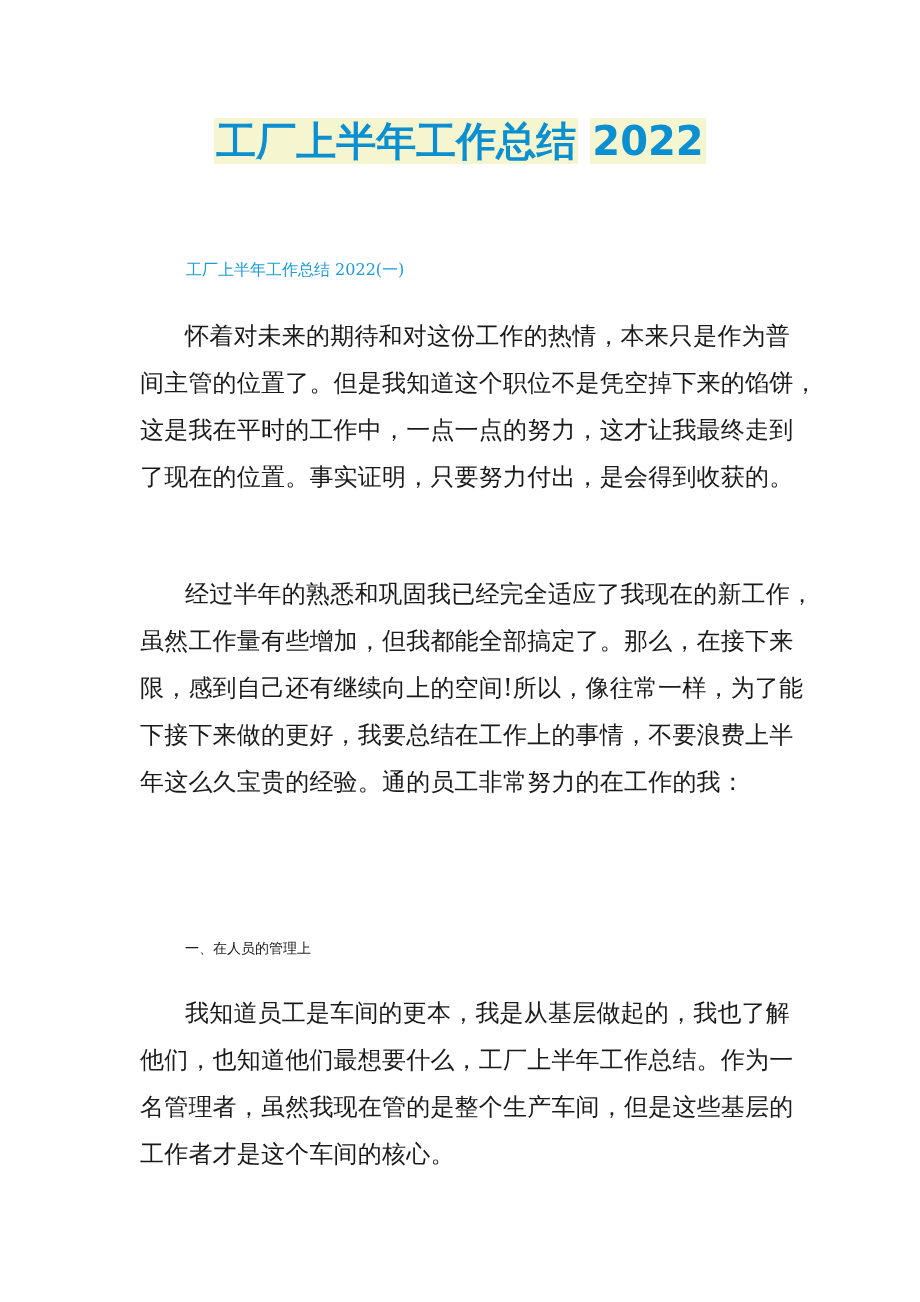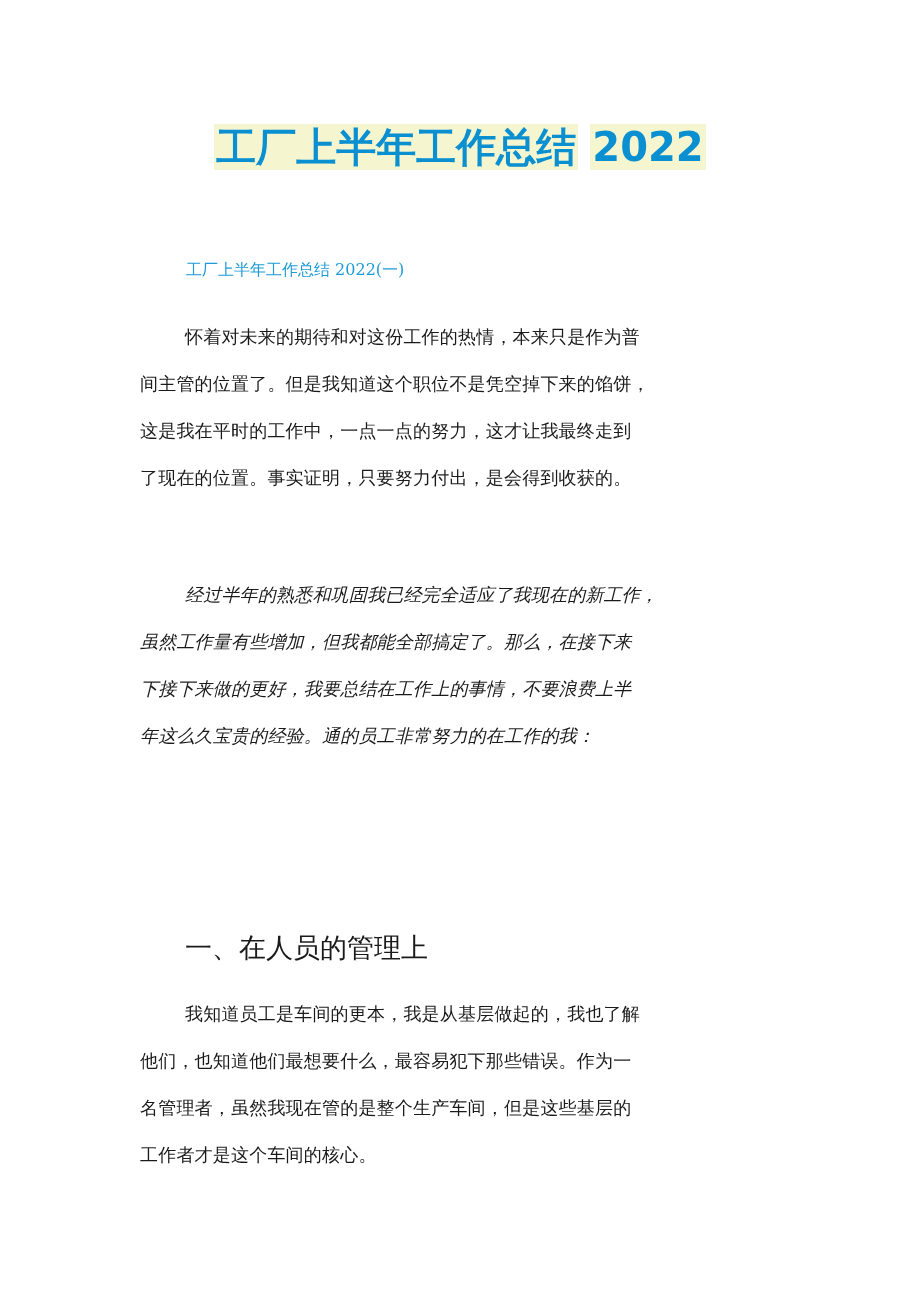--- a/index.html
+++ b/index.html
@@ -16,21 +16,21 @@
     color: #1a1a1a;
   }
   .page {
     position: absolute;
     left: 0; top: 0;
     width: 920px; height: 1302px;
     background: #ffffff;
   }
   .doc-title {
     position: absolute;
-    top: 121px;
+    top: 115px;
     left: 0;
     width: 920px;
     text-align: center;
     font-family: "DejaVu Sans", "Liberation Sans", sans-serif;
     font-weight: bold;
     font-size: 40px;
     line-height: 53px;
     color: #0a8fd0;
     white-space: nowrap;
   }
@@ -49,37 +49,37 @@
     font-family: "DejaVu Serif", "Liberation Serif", serif;
     font-size: 16px;
     line-height: 30px;
     color: #1d9bd7;
     white-space: nowrap;
   }
   .para {
     position: absolute;
     left: 140px;
     width: 640px;
-    font-size: 18px;
+    font-size: 24px;
     line-height: 47px;
     color: #1a1a1a;
     letter-spacing: 0.2px;
   }
   .para .line {
     display: block;
     white-space: nowrap;
   }
   .para .line.indent {
     padding-left: 45px;
   }
   .heading-one {
     position: absolute;
     left: 185px;
     top: 928px;
-    font-size: 27px;
+    font-size: 14px;
     line-height: 40px;
     color: #1a1a1a;
     white-space: nowrap;
   }
 </style>
 </head>
 <body>
 
 <div class="page">
 
@@ -89,29 +89,30 @@
 
   <div class="subtitle">工厂上半年工作总结 2022(一)</div>
 
   <div class="para" style="top:313px;">
     <span class="line indent">怀着对未来的期待和对这份工作的热情，本来只是作为普</span>
     <span class="line">间主管的位置了。但是我知道这个职位不是凭空掉下来的馅饼，</span>
     <span class="line">这是我在平时的工作中，一点一点的努力，这才让我最终走到</span>
     <span class="line">了现在的位置。事实证明，只要努力付出，是会得到收获的。</span>
   </div>
 
-  <div class="para" style="top:571px;font-style:italic;">
+  <div class="para" style="top:571px;">
     <span class="line indent">经过半年的熟悉和巩固我已经完全适应了我现在的新工作，</span>
     <span class="line">虽然工作量有些增加，但我都能全部搞定了。那么，在接下来</span>
+    <span class="line">限，感到自己还有继续向上的空间!所以，像往常一样，为了能</span>
     <span class="line">下接下来做的更好，我要总结在工作上的事情，不要浪费上半</span>
     <span class="line">年这么久宝贵的经验。通的员工非常努力的在工作的我：</span>
   </div>
 
   <div class="heading-one">一、在人员的管理上</div>
 
   <div class="para" style="top:990px;">
     <span class="line indent">我知道员工是车间的更本，我是从基层做起的，我也了解</span>
-    <span class="line">他们，也知道他们最想要什么，最容易犯下那些错误。作为一</span>
+    <span class="line">他们，也知道他们最想要什么，工厂上半年工作总结。作为一</span>
     <span class="line">名管理者，虽然我现在管的是整个生产车间，但是这些基层的</span>
     <span class="line">工作者才是这个车间的核心。</span>
   </div>
 
 </div>
 
 </body></html>

